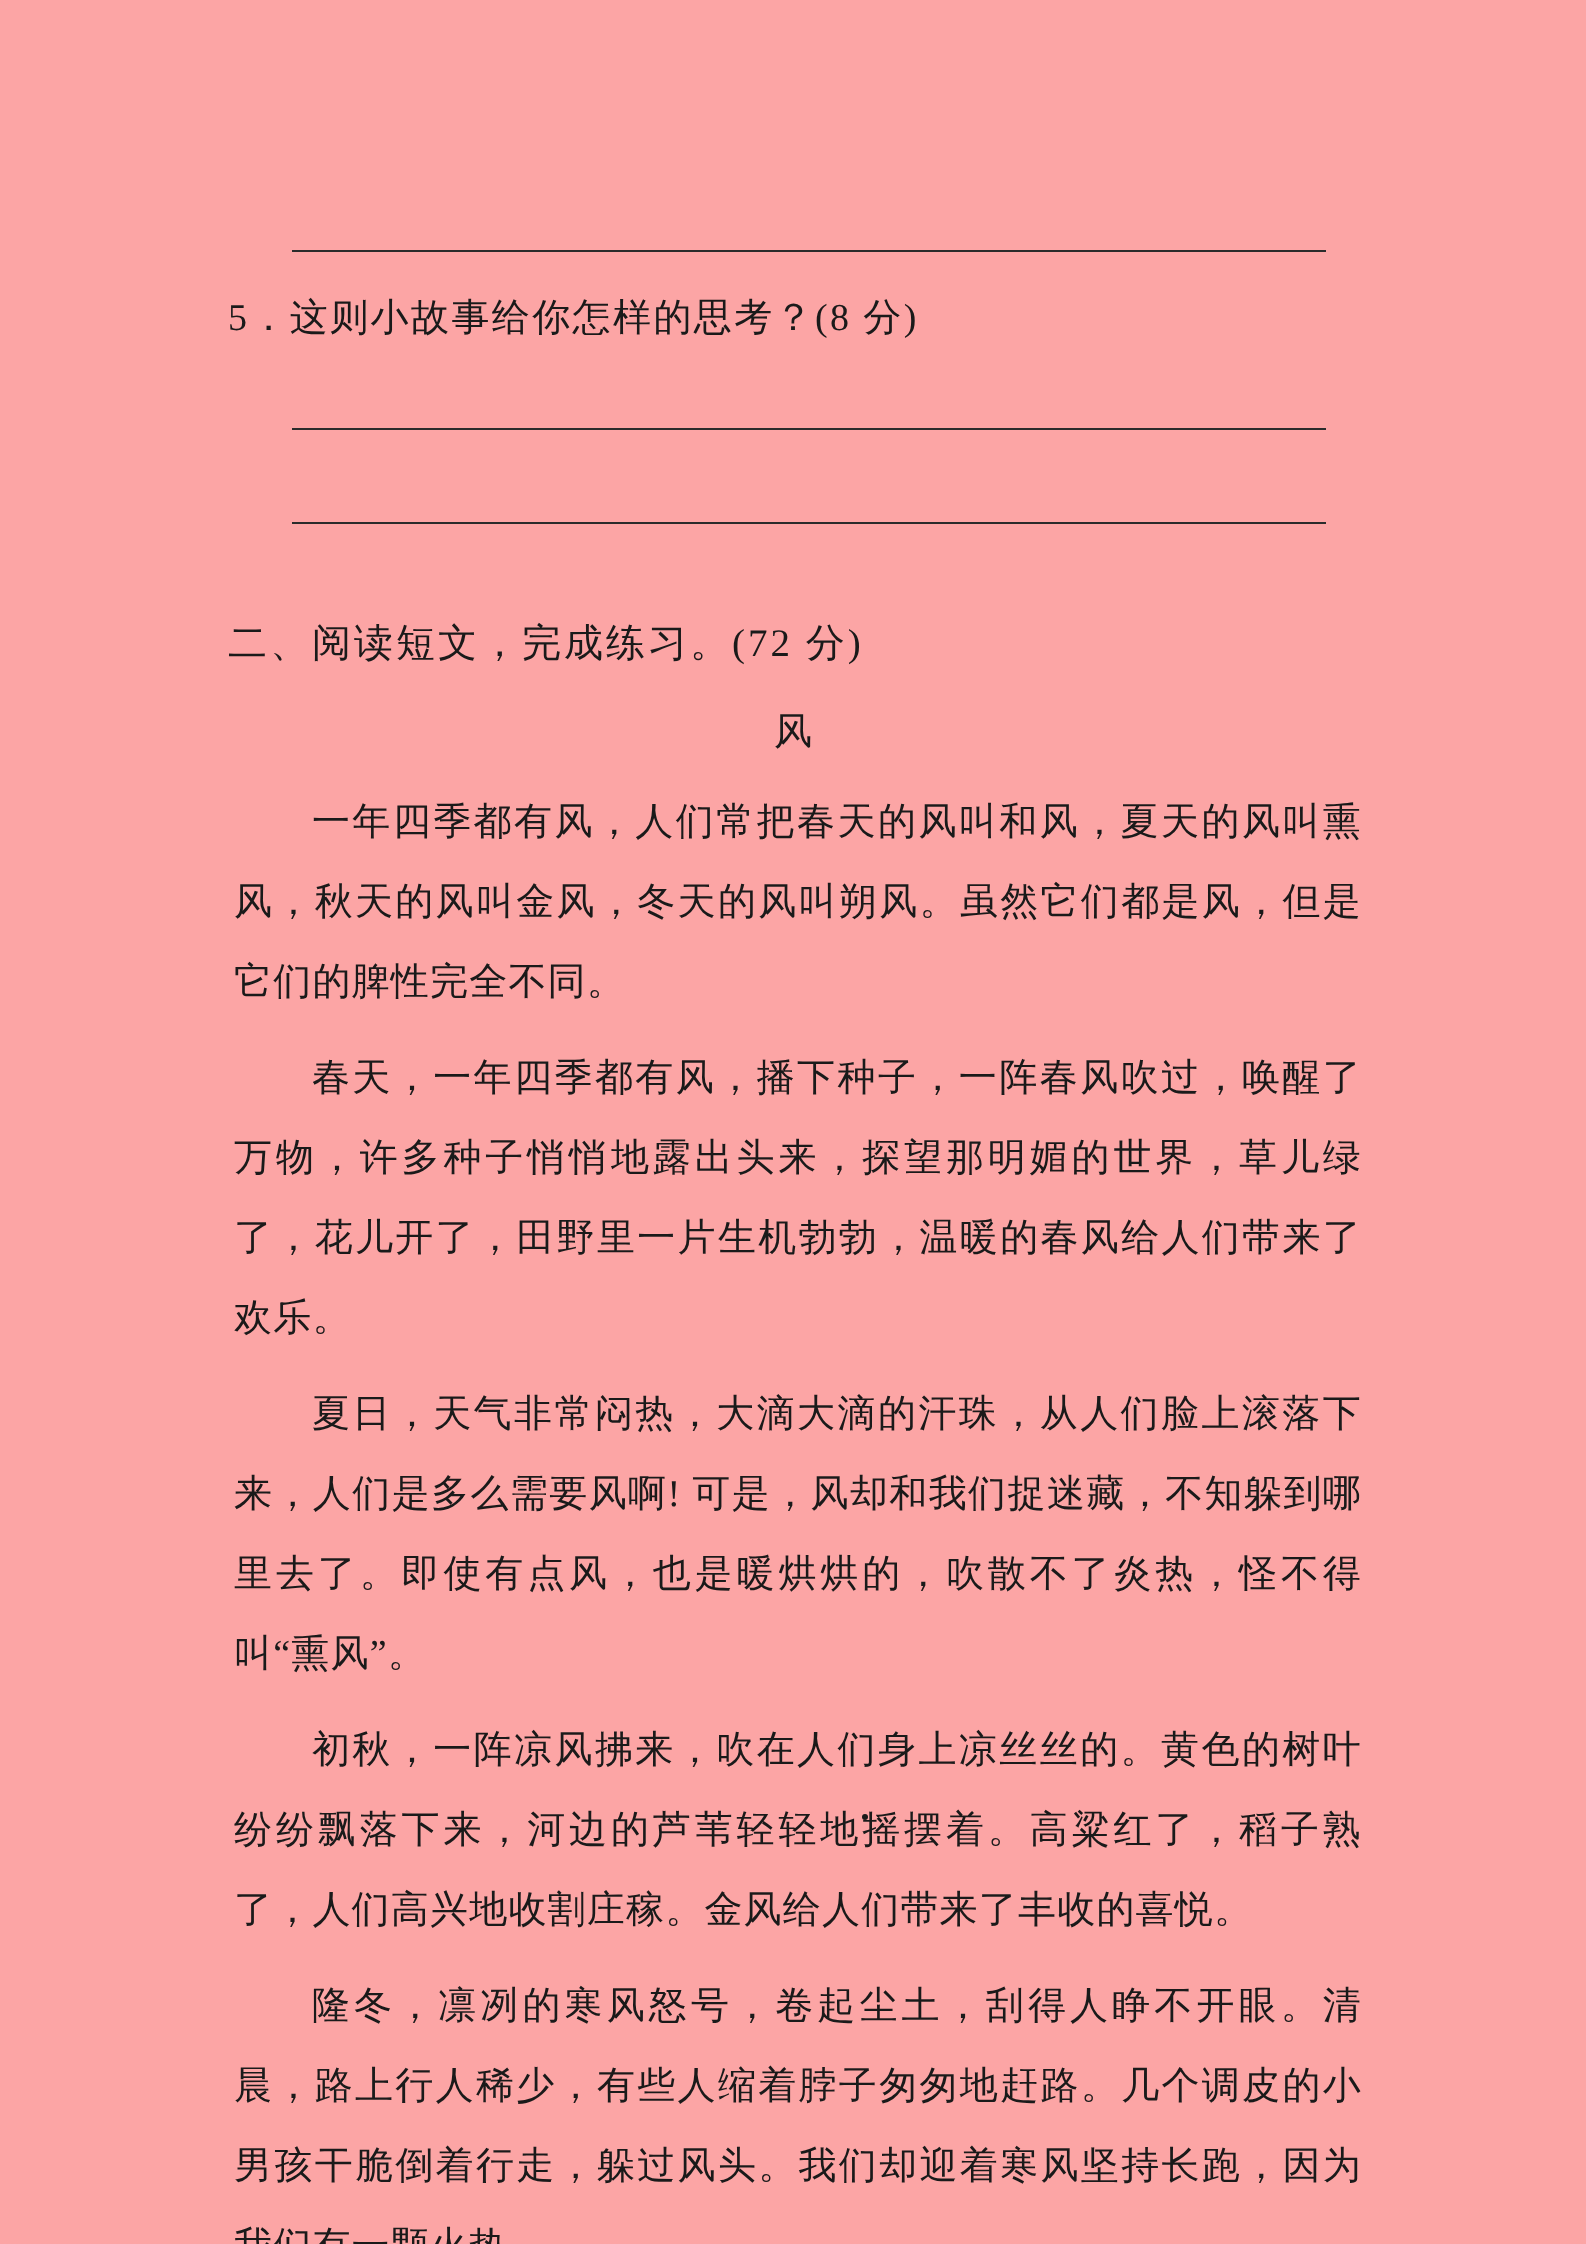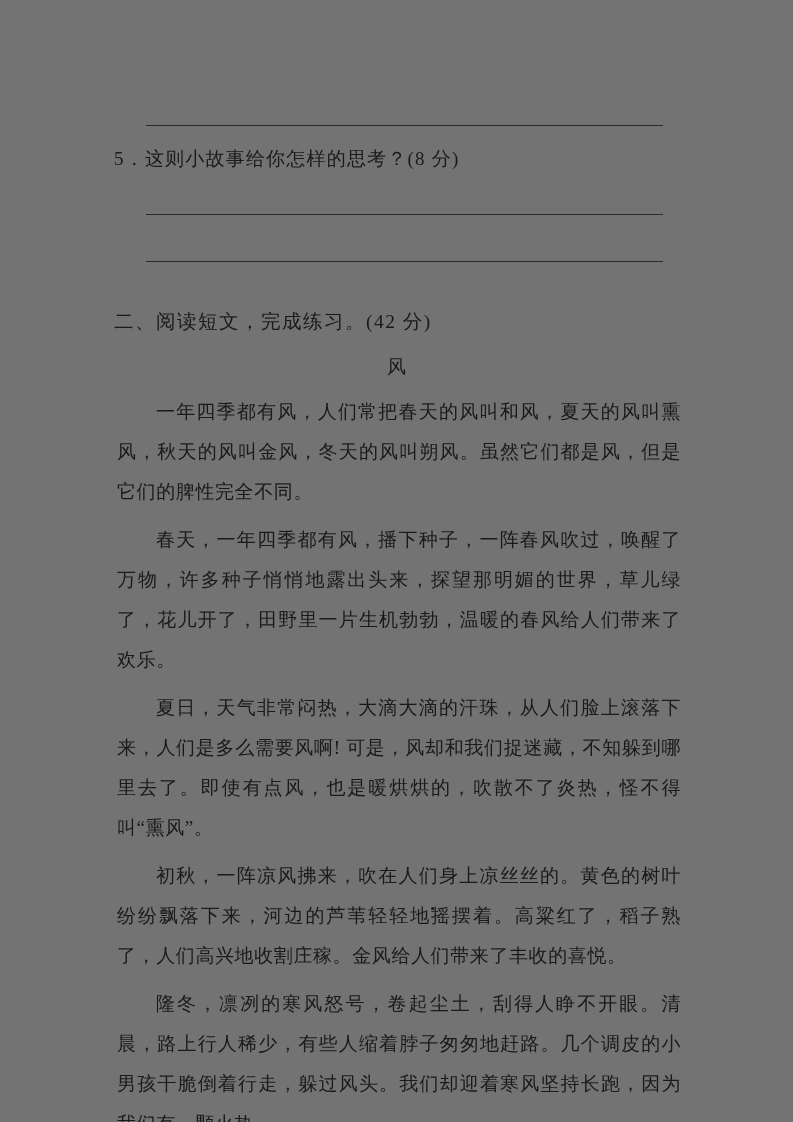--- a/index.html
+++ b/index.html
@@ -4,21 +4,21 @@
 <style>
   html, body {
     margin: 0;
     padding: 0;
     background: #ffffff;
   }
   .page {
     position: relative;
     width: 793px;
     height: 1122px;
-    background: #737373;
+    background: #fca5a5;
     font-family: "Liberation Serif", "DejaVu Serif", serif;
     color: #1a1a1a;
     overflow: hidden;
   }
   .answer-line {
     position: absolute;
     left: 146px;
     width: 517px;
     height: 0;
     border-top: 1.5px solid #2b2b2b;
@@ -82,21 +82,21 @@
 
 <div class="page">
 
   <div class="answer-line line-0"></div>
 
   <p class="question">5．这则小故事给你怎样的思考？(8 分)</p>
 
   <div class="answer-line line-1"></div>
   <div class="answer-line line-2"></div>
 
-  <h2 class="section-header">二、阅读短文，完成练习。(42 分)</h2>
+  <h2 class="section-header">二、阅读短文，完成练习。(72 分)</h2>
 
   <div class="passage">
     <div class="passage-title">风</div>
     <div class="passage-body">
 
         <p class="para">一年四季都有风，人们常把春天的风叫和风，夏天的风叫熏风，秋天的风叫金风，冬天的风叫朔风。虽然它们都是风，但是它们的脾性完全不同。</p>
 
         <p class="para">春天，一年四季都有风，播下种子，一阵春风吹过，唤醒了万物，许多种子悄悄地露出头来，探望那明媚的世界，草儿绿了，花儿开了，田野里一片生机勃勃，温暖的春风给人们带来了欢乐。</p>
 
         <p class="para">夏日，天气非常闷热，大滴大滴的汗珠，从人们脸上滚落下来，人们是多么需要风啊! 可是，风却和我们捉迷藏，不知躲到哪里去了。即使有点风，也是暖烘烘的，吹散不了炎热，怪不得叫“熏风”。</p>

